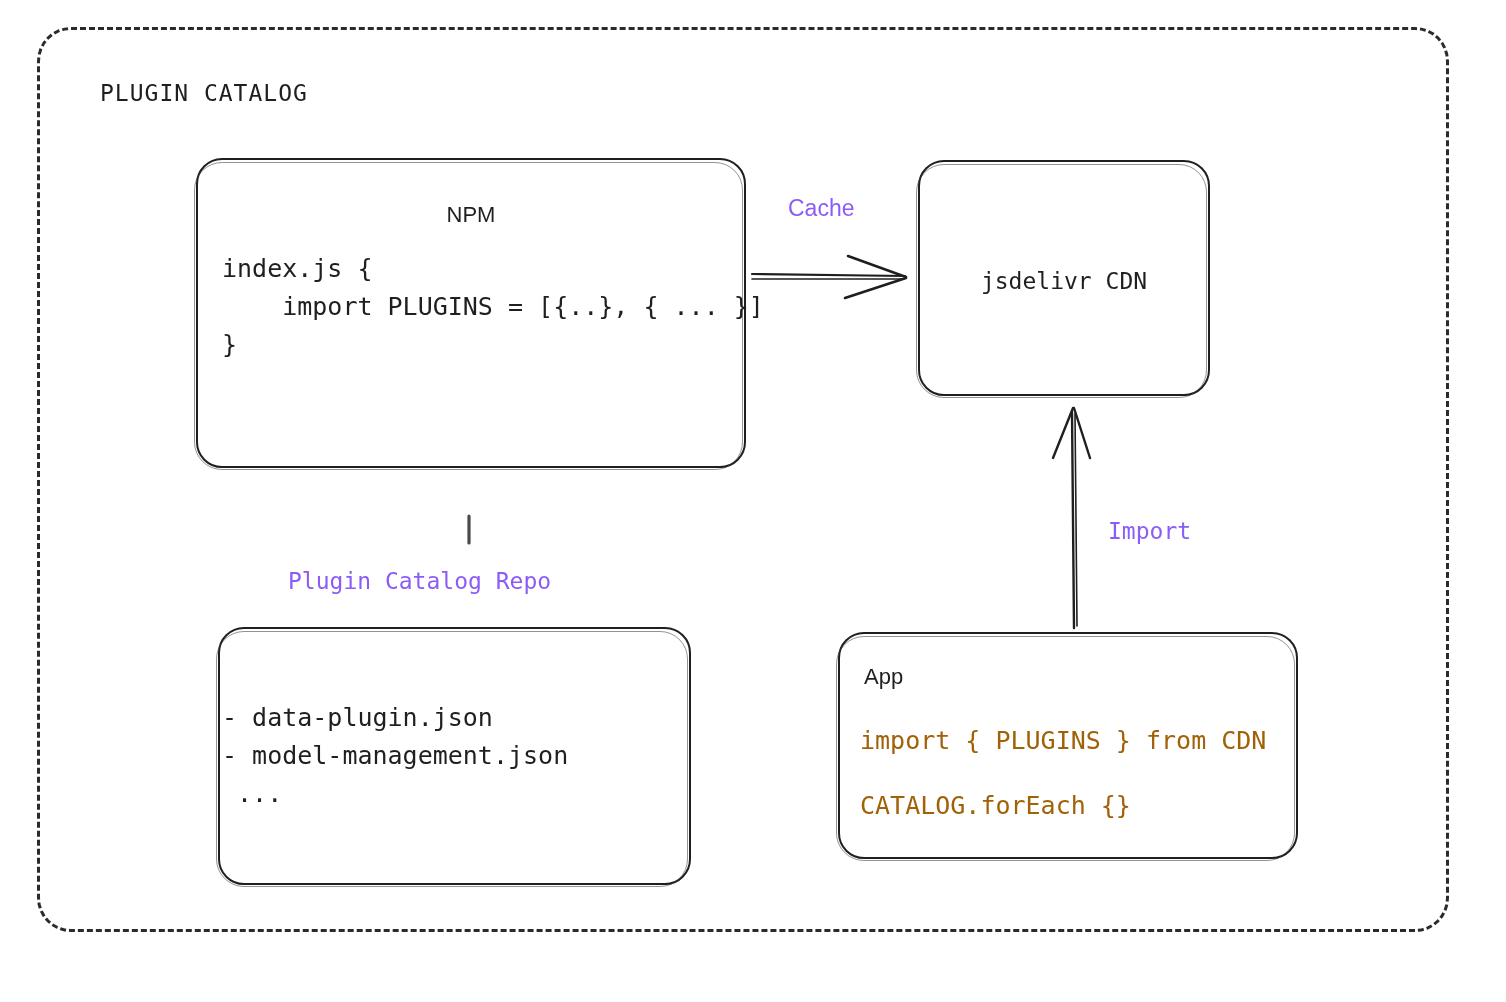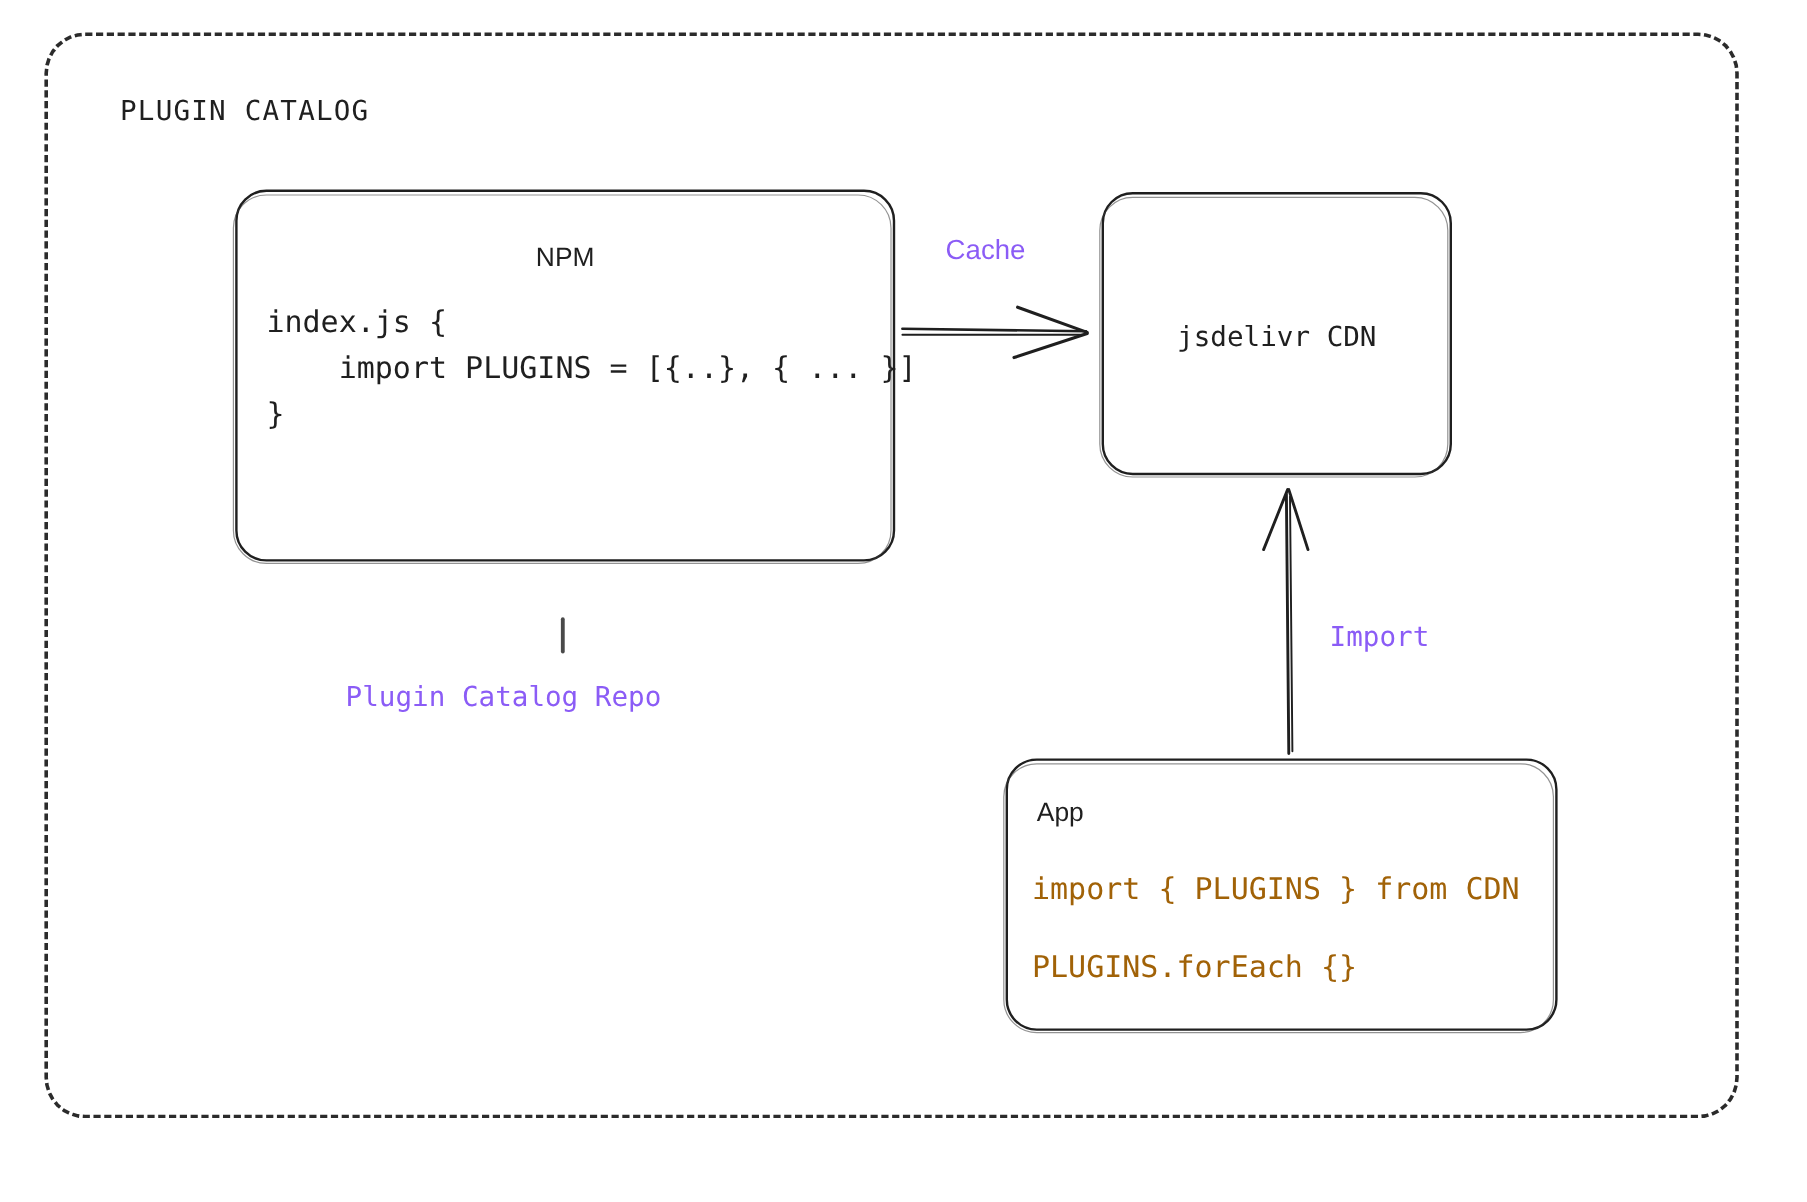--- a/index.html
+++ b/index.html
@@ -186,25 +186,30 @@
     <div class="node-title-center npm-title">NPM</div>
     <div class="code-block npm-code"><span>index.js {</span>
 <span>    import PLUGINS = [{..}, { ... }]</span>
 <span>}</span></div>
   </div>
 
   <div class="node node-cdn">
     <div class="node-label-mono-center cdn-label">jsdelivr CDN</div>
   </div>
 
+  <div class="node node-repo">
+    <div class="code-block repo-code"><span>- data-plugin.json</span>
+<span>- model-management.json</span>
+<span> ...</span></div>
+  </div>
 
   <div class="node node-app">
     <div class="app-title">App</div>
     <div class="app-code app-code-1">import { PLUGINS } from CDN</div>
-    <div class="app-code app-code-2">PLUGINS.forEach {}</div>
+    <div class="app-code app-code-2">CATALOG.forEach {}</div>
   </div>
 
   <div class="free-label label-cache">Cache</div>
 
 
   <div class="free-label label-import">Import</div>
 
   <div class="free-label label-repo-name">Plugin Catalog Repo</div>
 
 </div>

